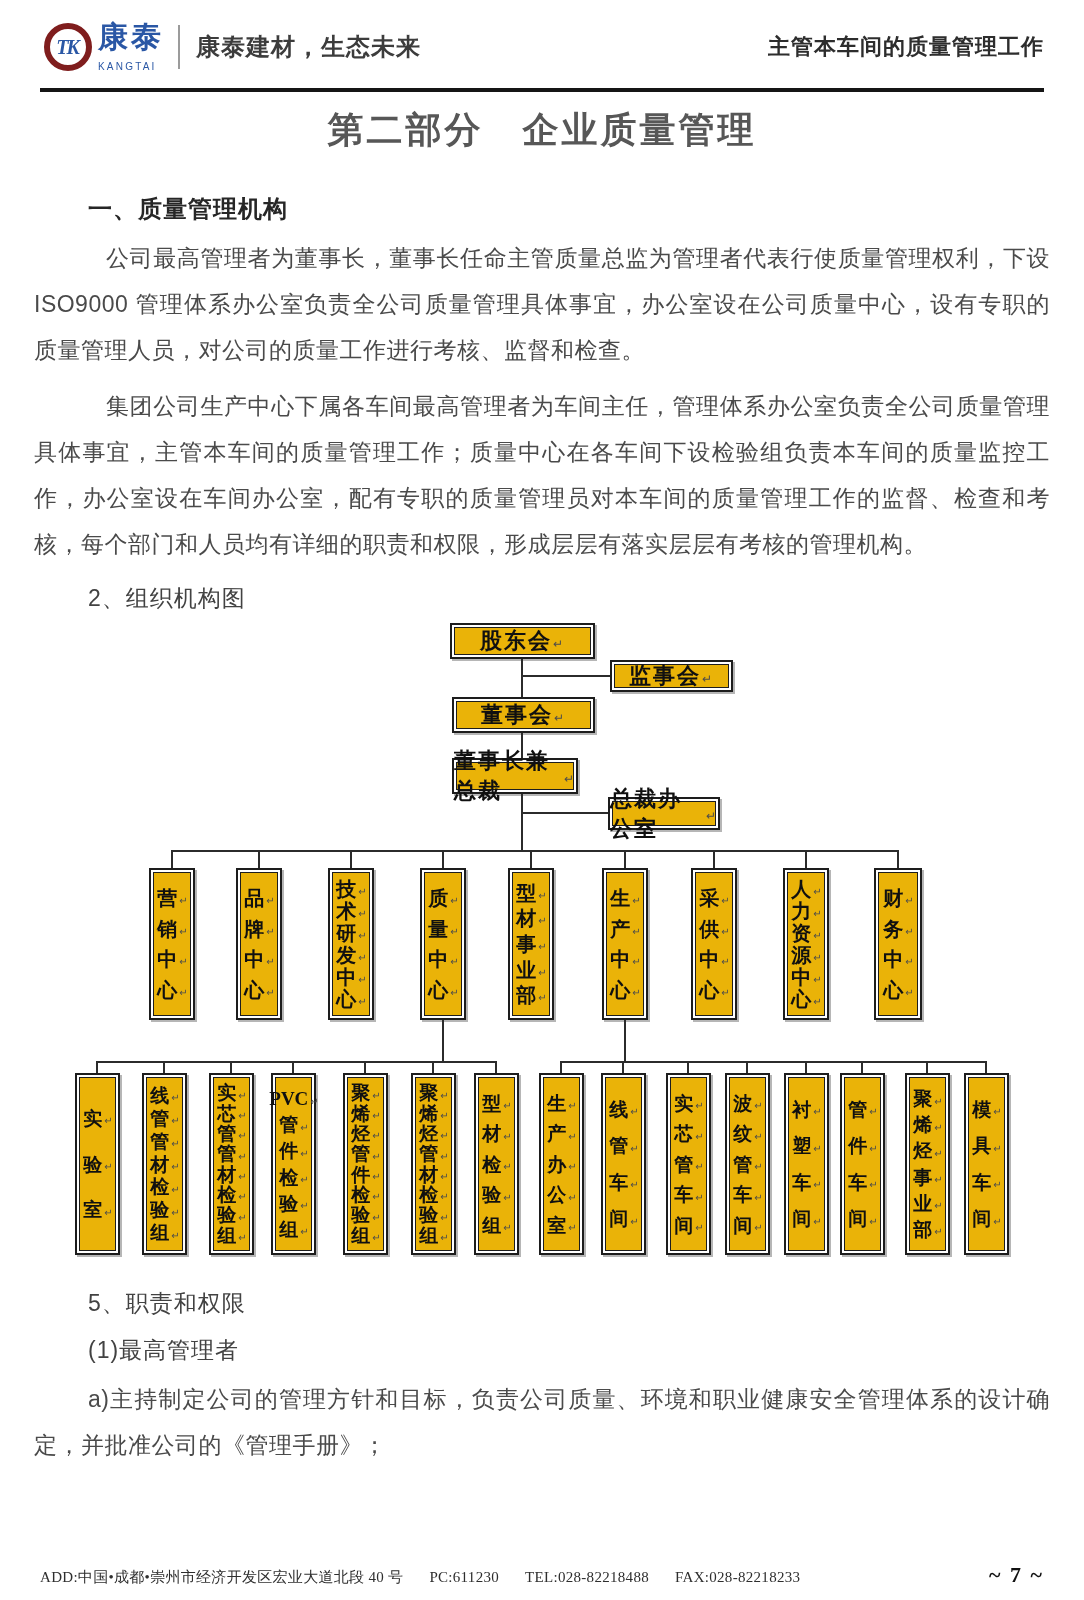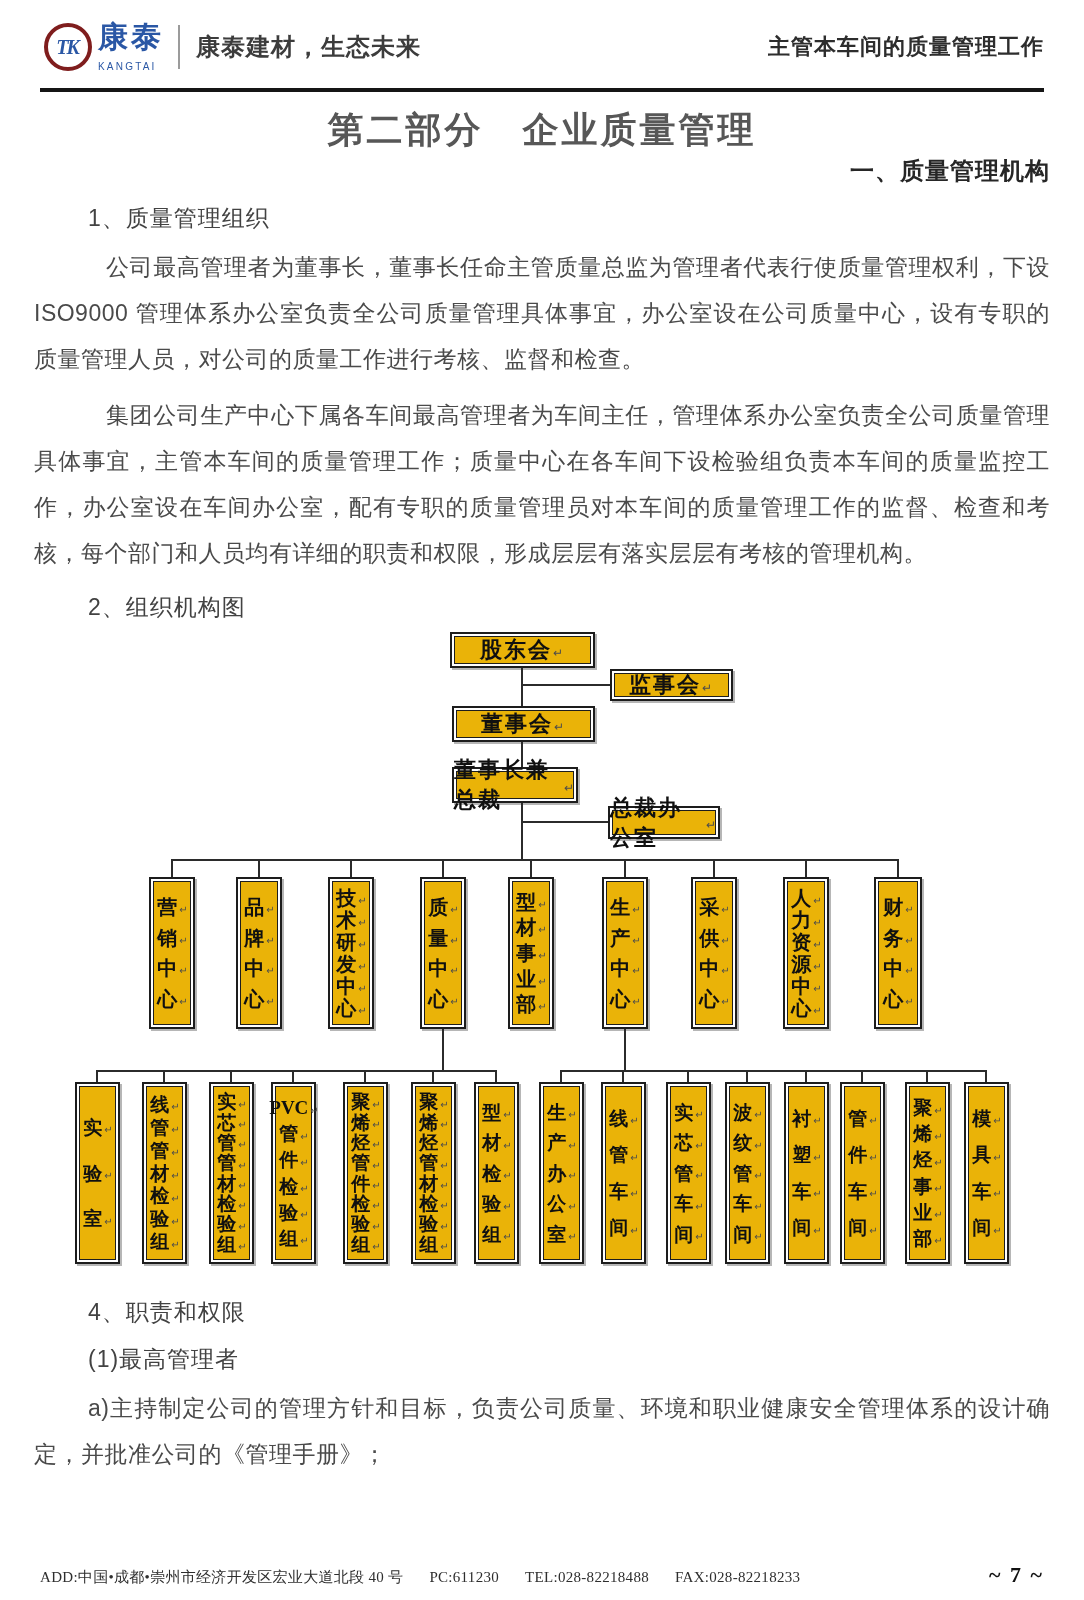--- a/index.html
+++ b/index.html
@@ -1,35 +1,35 @@
 <!DOCTYPE html>
 <html><head>
 <meta charset="utf-8">
 <style>
   html,body{margin:0;padding:0;background:#e8e8e8;}
   .page{position:relative;width:1084px;height:1600px;margin:0 auto;background:#ffffff;overflow:hidden;
         font-family:"Liberation Sans",sans-serif;color:#464646;}
   
   .hdr{display:flex;align-items:center;padding:16px 40px 0 44px;height:62px;}
   .logo{display:flex;align-items:center;}
-  .logo-circle{width:48px;height:48px;border-radius:50%;border:4px solid #7f1d1d;background:#fff;
+  .logo-circle{width:48px;height:48px;border-radius:50%;border:6px solid #7f1d1d;background:#fff;
                display:flex;align-items:center;justify-content:center;box-sizing:border-box;}
   .logo-circle span{font-family:"Liberation Serif",serif;font-style:italic;font-weight:bold;
                     font-size:20px;color:#2a57a5;letter-spacing:-2px;transform:translateX(-1px);}
   .logo-names{margin-left:6px;line-height:1;}
   .logo-cn{font-size:30px;font-weight:bold;color:#2a57a5;letter-spacing:3px;}
   .logo-en{font-size:10px;font-weight:normal;color:#2a57a5;letter-spacing:2.2px;margin-top:10px;}
   .logo-sep{width:2px;height:44px;background:#9b9b9b;margin:0 16px 0 14px;}
   .tagline{font-size:24px;font-weight:bold;color:#3c3c3c;letter-spacing:1px;}
   .company{margin-left:auto;font-size:22px;font-weight:bold;color:#2d2d2d;letter-spacing:1px;}
   .hdr-rule{height:4px;background:#151515;margin:10px 40px 0 40px;}
   
   .doc-title{margin:14px 0 0 0;text-align:center;font-size:36px;font-weight:600;color:#575757;letter-spacing:3px;}
   .content{padding:0 34px;}
-  .h2{padding-left:54px;font-size:24px;font-weight:bold;color:#262626;letter-spacing:1px;text-align:right;}
+  .h2{margin-top:38px;padding-left:54px;font-size:24px;font-weight:bold;color:#262626;letter-spacing:1px;}
   .sub{margin-top:16px;padding-left:54px;font-size:23px;color:#424242;letter-spacing:1px;}
   .para{margin:10px 0 0 0;font-size:23px;line-height:46px;color:#4a4a4a;text-align:justify;
         text-indent:72px;letter-spacing:0.5px;}
   .para.hang{text-indent:54px;}
   
   .org{position:relative;width:1084px;height:640px;margin:4px -34px 0 -34px;}
   .cl{position:absolute;background:#2b2b2b;}
   .obox{position:absolute;box-sizing:border-box;background:#eab308;border:2px solid #1d1d1d;
         box-shadow:inset 0 0 0 2px #fff,inset 0 0 0 3px #1d1d1d,2px 2px 0 rgba(110,110,110,.5);
         font-family:"Liberation Serif",serif;color:#101010;}
@@ -64,21 +64,20 @@
     <div class="logo-sep"></div>
     <div class="tagline">康泰建材，生态未来</div>
     <div class="company">主管本车间的质量管理工作</div>
   </div>
   <div class="hdr-rule"></div>
 
   <div class="doc-title">第二部分　企业质量管理</div>
 
   <div class="content">
     <div class="h2">一、质量管理机构</div>
-    <div class="sub">1、质量管理组织</div>
     <p class="para">公司最高管理者为董事长，董事长任命主管质量总监为管理者代表行使质量管理权利，下设 ISO9000 管理体系办公室负责全公司质量管理具体事宜，办公室设在公司质量中心，设有专职的质量管理人员，对公司的质量工作进行考核、监督和检查。</p>
     <p class="para">集团公司生产中心下属各车间最高管理者为车间主任，管理体系办公室负责全公司质量管理具体事宜，主管本车间的质量管理工作；质量中心在各车间下设检验组负责本车间的质量监控工作，办公室设在车间办公室，配有专职的质量管理员对本车间的质量管理工作的监督、检查和考核，每个部门和人员均有详细的职责和权限，形成层层有落实层层有考核的管理机构。</p>
     <div class="sub">2、组织机构图</div>
 
     <div class="org">
 
       <div class="obox hbox" style="left:450px;top:5px;width:145px;height:36px;">
         <span>股东会</span>
           <i class="ret">↵</i>
       </div>
@@ -674,21 +673,21 @@
             <b>车</b>
             <i class="ret">↵</i>
           </span>
           <span class="vt">
             <b>间</b>
             <i class="ret">↵</i>
           </span>
         </div>
     </div>
 
-    <div class="sub" style="margin-top:30px;">4、职责和权限</div>
+    <div class="sub" style="margin-top:30px;">5、职责和权限</div>
     <div class="sub">(1)最高管理者</div>
     <p class="para hang">a)主持制定公司的管理方针和目标，负责公司质量、环境和职业健康安全管理体系的设计确定，并批准公司的《管理手册》；</p>
   </div>
 
   <div class="ftr">
     <div class="ftr-left">
       <span>ADD:中国•成都•崇州市经济开发区宏业大道北段 40 号</span><span>PC:611230</span><span>TEL:028-82218488</span><span>FAX:028-82218233</span>
     </div>
     <div class="pagenum">~ 7 ~</div>
   </div>

